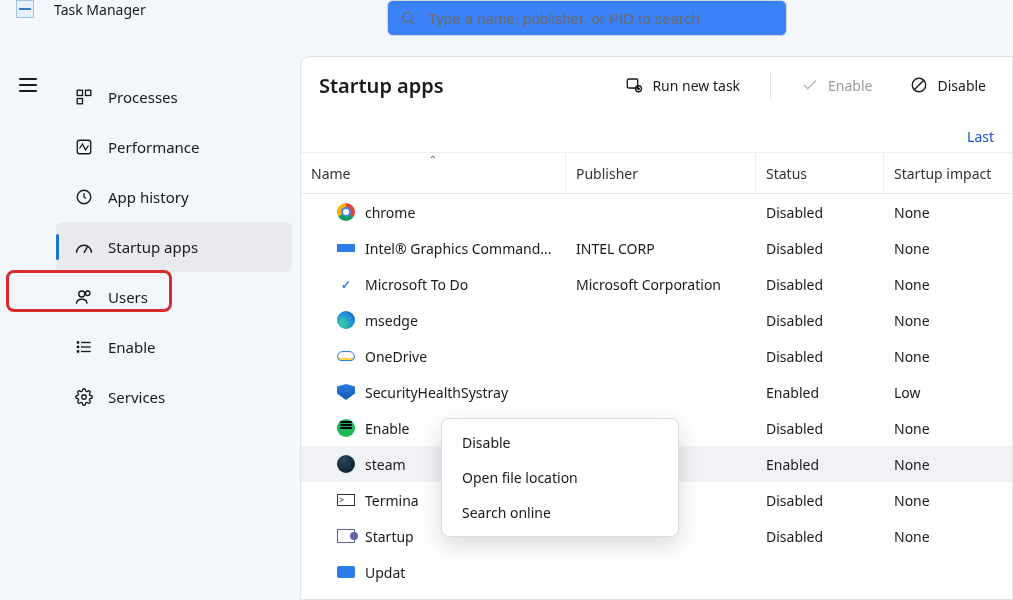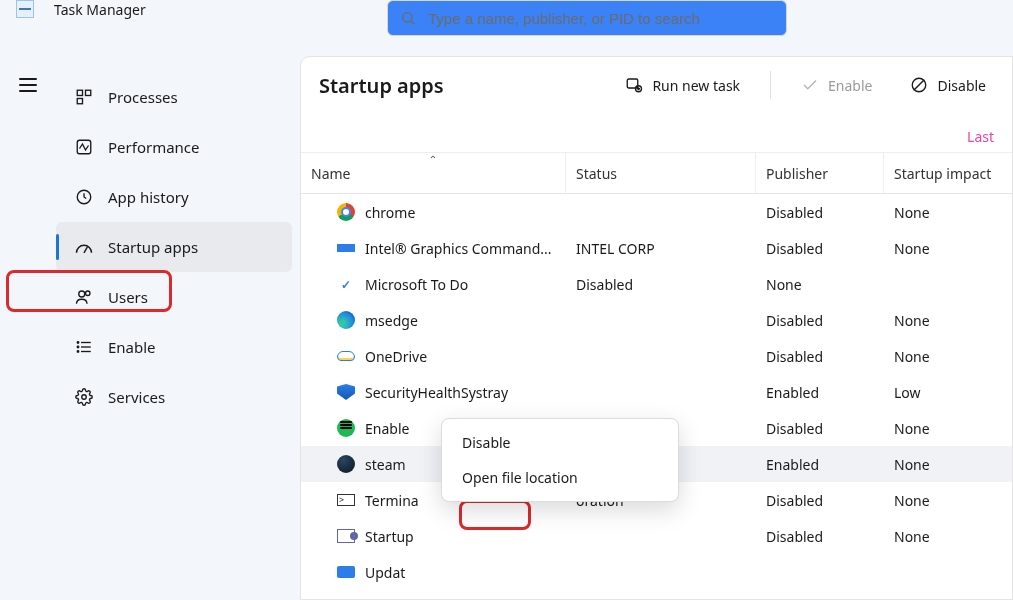--- a/index.html
+++ b/index.html
@@ -110,21 +110,21 @@
   .toolbar {
     display:flex; align-items:center;
     height:56px;
     padding: 0 18px;
     gap: 22px;
   }
   .toolbar h1 { font-size:20px; font-weight:600; flex:0 0 auto; margin-right:auto;}
   .tb-btn { display:flex; align-items:center; gap:9px; font-size:14px; cursor:pointer; padding:6px 8px; border-radius:4px;}
   .tb-btn.disabled { color:#9a9a9a; cursor:default;}
   .tb-sep { width:1px; height:28px; background:#e0e0e0;}
-  .subbar { display:flex; justify-content:flex-end; padding: 14px 18px 6px; color:#ec4899; font-size:14px;}
+  .subbar { display:flex; justify-content:flex-end; padding: 14px 18px 6px; color:#1d4ed8; font-size:14px;}
   .table {
     flex:1;
     overflow:hidden;
     position:relative;
   }
   .thead, .trow {
     display:grid;
     grid-template-columns: 265px 190px 128px 1fr;
     align-items:center;
   }
@@ -308,24 +308,24 @@
       <span>Last</span>
     </div>
 
     <div class="table">
       <div class="thead">
         <div class="cell">
           <span class="sort-caret">⌃</span>
           <span>Name</span>
         </div>
         <div class="cell">
+            <span>Publisher</span>
+          </div>
+        <div class="cell">
             <span>Status</span>
-          </div>
-        <div class="cell">
-            <span>Publisher</span>
           </div>
         <div class="cell">
             <span>Startup impact</span>
           </div>
       </div>
       <div id="tbody">
           <div class="trow">
             <div class="cell name-cell">
               <span class="row-icon ic-chrome"></span>
               <span>chrome</span>
@@ -341,20 +341,21 @@
             </div>
             <div class="cell">INTEL CORP</div>
             <div class="cell">Disabled</div>
             <div class="cell">None</div>
           </div>
           <div class="trow">
             <div class="cell name-cell">
               <span class="row-icon ic-check">✓</span>
               <span>Microsoft To Do</span>
             </div>
+            <div class="cell">Microsoft Corporation</div>
             <div class="cell">Disabled</div>
             <div class="cell">None</div>
           </div>
           <div class="trow">
             <div class="cell name-cell">
               <span class="row-icon ic-edge"></span>
               <span>msedge</span>
             </div>
             <div class="cell"></div>
             <div class="cell">Disabled</div>
@@ -422,20 +423,21 @@
             <div class="cell"></div>
             <div class="cell"></div>
             <div class="cell"></div>
           </div>
         </div>
 
       <div class="ctx-menu" style="left:140px; top:266px;">
         <div id="ctx-items">
             <div class="ctx-item">Disable</div>
             <div class="ctx-item">Open file location</div>
+            <div class="ctx-item">Search online</div>
           </div>
       </div>
     </div>
   </div>
 </div>
 
 <div class="red-outline" style="left:6px; top:270px; width:166px; height:42px;"></div>
 <div class="red-outline" style="left:459px; top:500px; width:72px; height:30px;"></div>
 
 </body></html>

